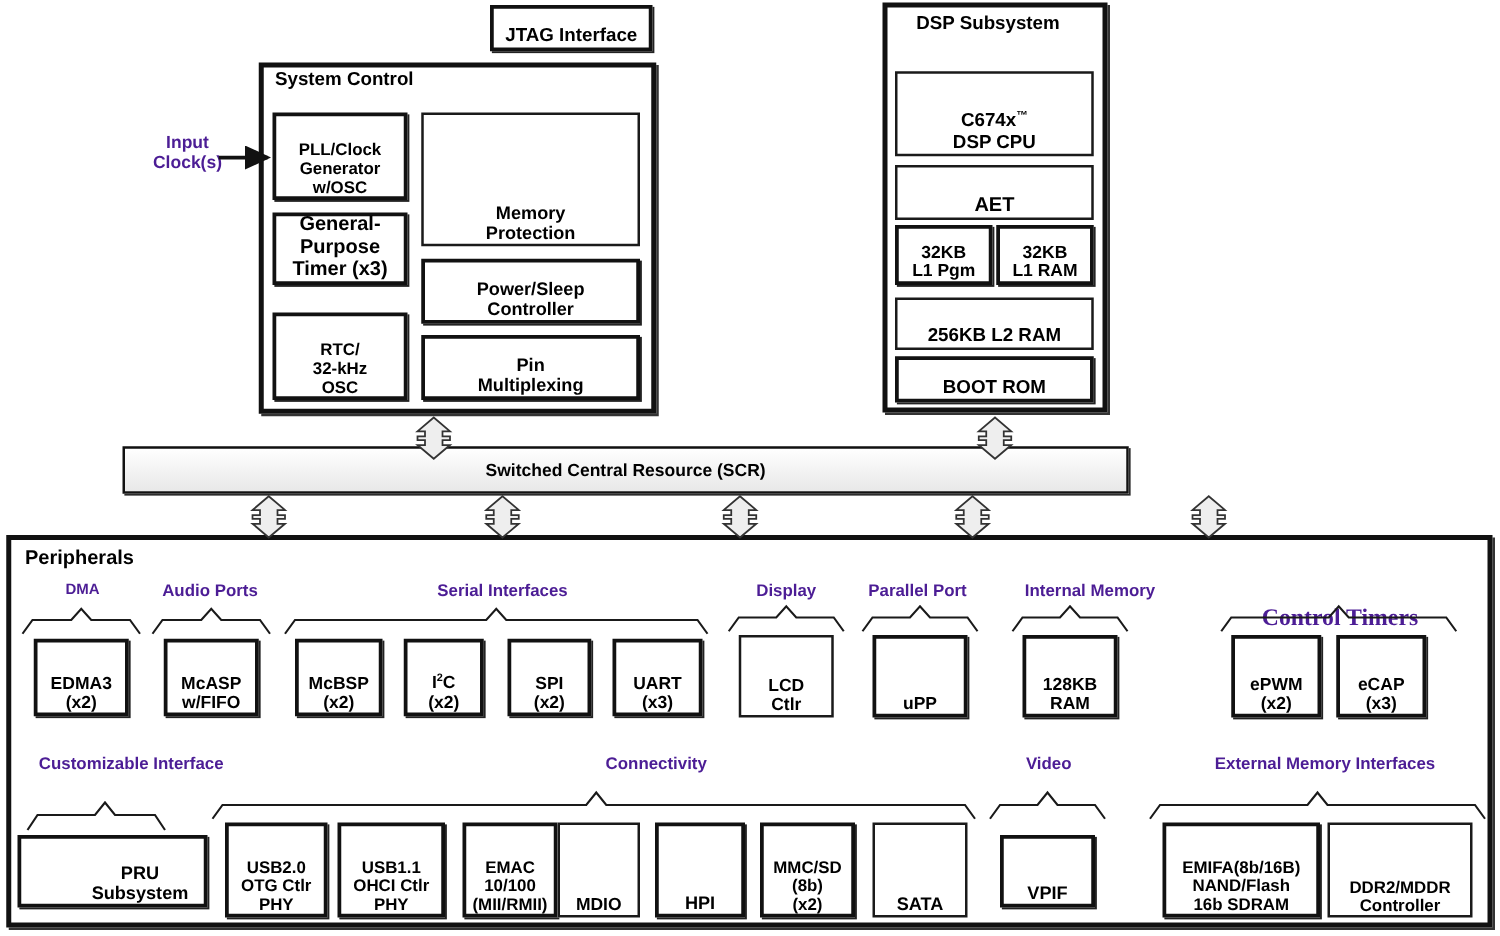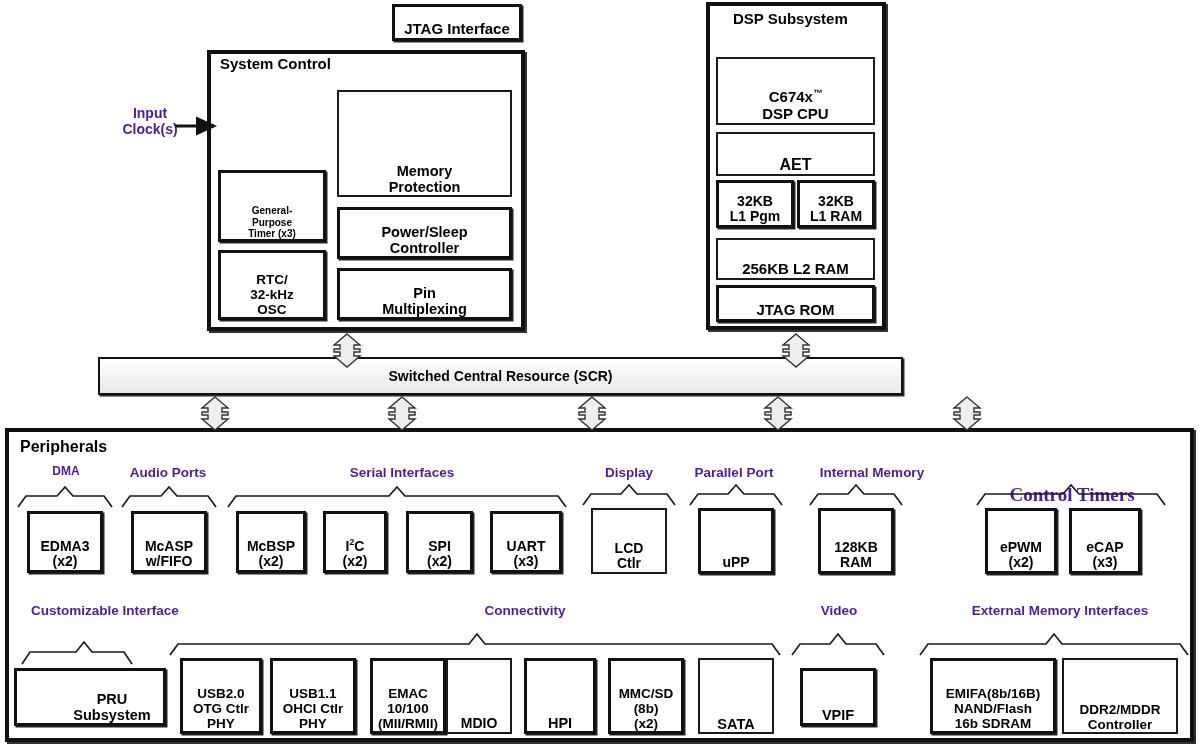--- a/index.html
+++ b/index.html
@@ -85,21 +85,24 @@
   <div class="box thick" style="left:392px; top:4px; width:130px; height:37px; font-size:15px;">
     <span>JTAG Interface</span>
   </div>
 
   <div class="plain-label" style="left:108px; top:105px; width:84px; font-size:14px;">Input
 Clock(s)</div>
 
   <div class="container" style="left:207px; top:50px; width:318px; height:281px;"></div>
   <div class="container-title" style="left:220px; top:55px; font-size:15px;">System Control</div>
 
-  <div class="box thick" style="left:218px; top:170px; width:108px; height:72px; font-size:10px;">General-
+  <div class="box thick" style="left:218px; top:90px; width:108px; height:70px; font-size:13.5px;">PLL/Clock
+Generator
+w/OSC</div>
+  <div class="box thick" style="left:218px; top:170px; width:108px; height:58px; font-size:16px;">General-
 Purpose
 Timer (x3)</div>
   <div class="box thick" style="left:218px; top:250px; width:108px; height:70px; font-size:13.5px;">RTC/
 32-kHz
 OSC</div>
 
   <div class="box thin" style="left:337px; top:90px; width:175px; height:107px; font-size:14.5px;">Memory
 Protection</div>
   <div class="box thick" style="left:337px; top:207px; width:175px; height:52px; font-size:14.5px;">Power/Sleep
 Controller</div>
@@ -111,21 +114,21 @@
 
   <div class="box thin" style="left:716px; top:57px; width:159px; height:68px; font-size:15px;">
     <span>C674x<span class="sup">™</span><br>DSP CPU</span>
   </div>
   <div class="box thin" style="left:716px; top:132px; width:159px; height:44px; font-size:16px;">AET</div>
   <div class="box thick" style="left:716px; top:180px; width:78px; height:48px; font-size:14px;">32KB
 L1 Pgm</div>
   <div class="box thick" style="left:797px; top:180px; width:78px; height:48px; font-size:14px;">32KB
 L1 RAM</div>
   <div class="box thin" style="left:716px; top:238px; width:159px; height:42px; font-size:15px;">256KB L2 RAM</div>
-  <div class="box thick" style="left:716px; top:285px; width:159px; height:37px; font-size:15px;">JTAG ROM</div>
+  <div class="box thick" style="left:716px; top:285px; width:159px; height:37px; font-size:15px;">BOOT ROM</div>
 
   <div class="scr-bar" style="left:98px; top:357px; width:805px; height:38px; font-size:14px;">
     <span>Switched Central Resource (SCR)</span>
   </div>
 
   <div class="container" style="left:5px; top:428px; width:1189px; height:314px;"></div>
   <div class="container-title" style="left:20px; top:438px; font-size:16px;">Peripherals</div>
 
   <div class="plain-label" style="left:20px; top:465px; width:92px; font-size:12px;">DMA</div>
   <div class="plain-label" style="left:118px; top:465px; width:100px; font-size:13.5px;">Audio Ports</div>

